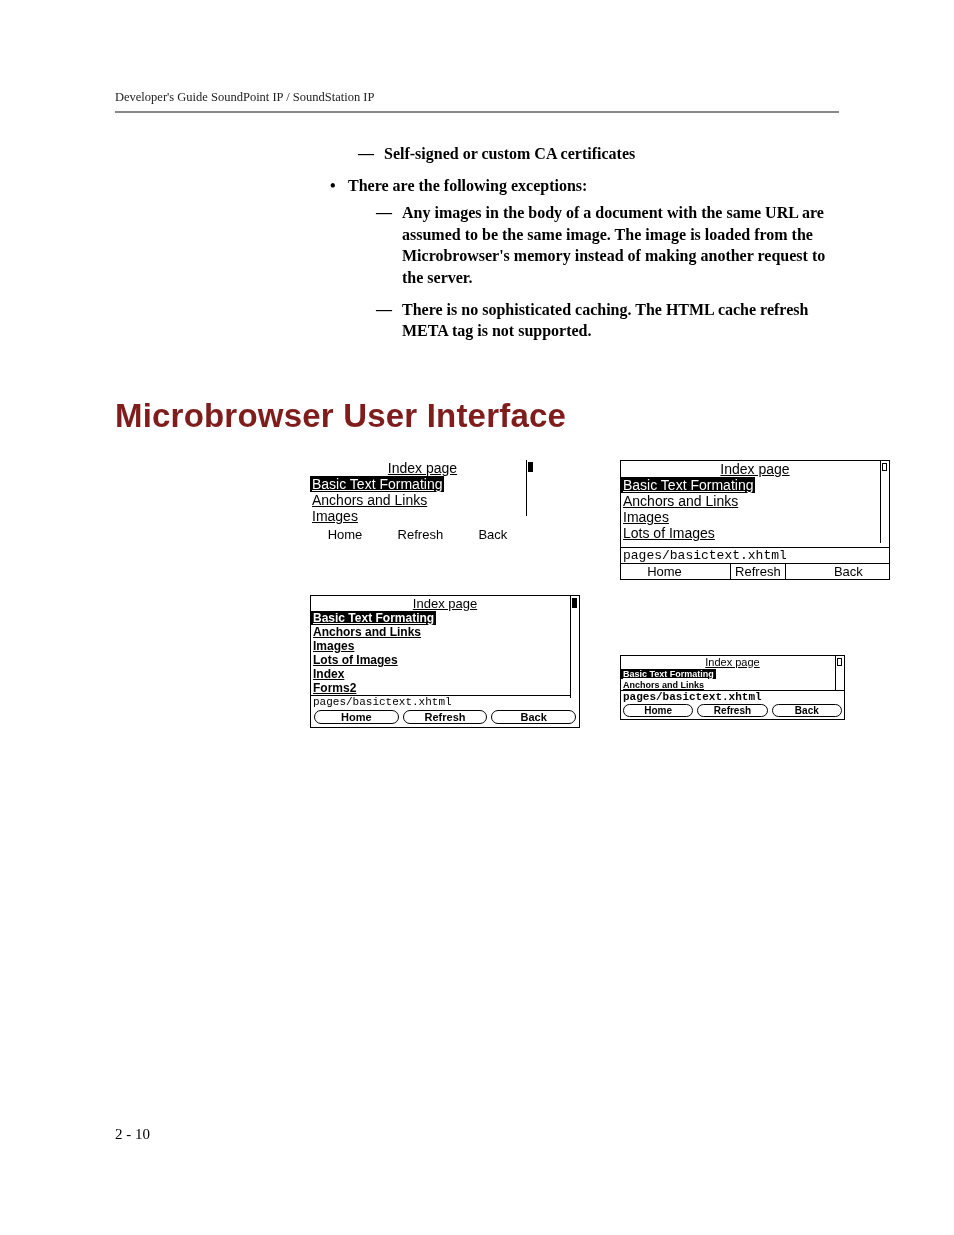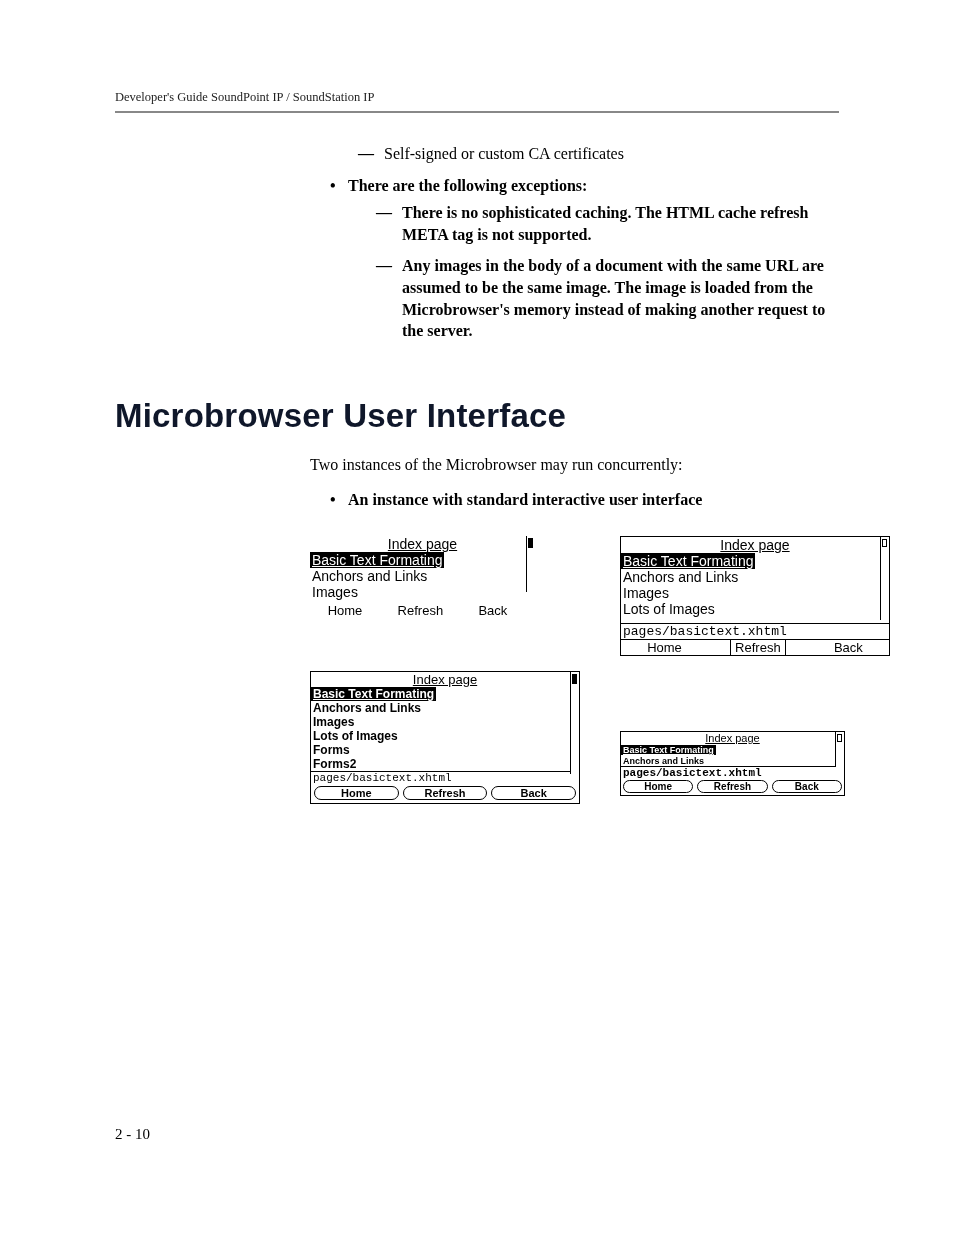--- a/index.html
+++ b/index.html
@@ -60,21 +60,21 @@
     margin-bottom: 10px;
   }
   ul.dashes > li::before {
     content: "—";
     position: absolute;
     left: 0; top: 0;
     font-weight: bold;
   }
   h2.section {
     font-family: Futura, "Trebuchet MS", "Segoe UI", Arial, sans-serif;
-    color: #0f172a;
+    color: #7f1d1d;
     font-weight: 600;
     font-size: 33px;
     margin: 55px 0 18px 0;
     letter-spacing: 0.2px;
   }
   .intro {
     margin-left: 195px;
     font-size: 16px;
     line-height: 1.45;
   }
@@ -91,21 +91,21 @@
     color: #000;
     position: relative;
     box-sizing: border-box;
   }
   .shot .title { text-align: center; text-decoration: underline; }
   .shot .sel {
     background: #000; color: #fff;
     display: inline-block; padding: 0 2px;
     text-decoration: underline;
   }
-  .shot .lnk { display: inline-block; padding: 0 2px; }
+  .shot .lnk { text-decoration: underline; display: inline-block; padding: 0 2px; }
   .shot .status {
     border-top: 1px solid #000;
     font-size: 11px;
     padding: 0 2px;
     font-family: Liberation Mono, monospace; font-weight: bold;
   }
   .shot .scroll {
     position: absolute; right: 0; top: 0; width: 8px; height: 100%;
     border-left: 1px solid #000; background: #fff;
   }
@@ -143,42 +143,36 @@
 </style>
 </head>
 <body>
 
 <div class="page">
 
   <div class="running-head">Developer's Guide SoundPoint IP / SoundStation IP</div>
   <hr class="head-rule">
 
   <div class="body-col">
-    <ul class="dashes" style="padding-left:48px;">
+    <ul class="dashes" style="padding-left:48px;font-weight:bold;">
       <li>Self-signed or custom CA certificates</li>
     </ul>
     <ul class="bullets">
       <li>
         <span>There are the following exceptions:</span>
         <ul class="dashes">
+          <li>Any images in the body of a document with the same URL are assumed to be the same image. The image is loaded from the Microbrowser's memory instead of making another request to the server.</li>
           <li>There is no sophisticated caching. The HTML cache refresh META tag is not supported.</li>
-          <li>Any images in the body of a document with the same URL are assumed to be the same image. The image is loaded from the Microbrowser's memory instead of making another request to the server.</li>
         </ul>
       </li>
     </ul>
   </div>
 
   <h2 class="section">Microbrowser User Interface</h2>
 
-  <div class="intro">
-    <div style="margin-bottom:12px;">Two instances of the Microbrowser may run concurrently:</div>
-    <ul class="bullets">
-      <li>An instance with standard interactive user interface</li>
-    </ul>
-  </div>
 
   <div class="shots">
     <div class="col">
 
       <div class="shot" style="width:225px; height:80px; font-size:14px; border:none;">
         <div class="scroll" style="height:70%;"></div>
         <div class="title">Index page</div>
         <div><span class="sel">Basic Text Formating</span></div>
         <div><span class="lnk">Anchors and Links</span></div>
         <div style="overflow:hidden; height:16px;"><span class="lnk">Images</span></div>
@@ -189,21 +183,21 @@
         </div>
       </div>
 
       <div class="shot" style="width:270px; padding-bottom:0; font-size:12px; font-weight:bold;">
         <div class="scroll" style="height:78%;"></div>
         <div class="title" style="font-weight:400; font-size:13px;">Index page</div>
         <div><span class="sel">Basic Text Formating</span></div>
         <div><span class="lnk">Anchors and Links</span></div>
         <div><span class="lnk">Images</span></div>
         <div><span class="lnk">Lots of Images</span></div>
-        <div><span class="lnk">Forms</span></div>
+        <div><span class="lnk">Index</span></div>
         <div><span class="lnk">Forms2</span></div>
         <div class="status" style="font-weight:400;">pages/basictext.xhtml</div>
         <div class="btnrow">
           <div class="btn">Home</div>
           <div class="btn">Refresh</div>
           <div class="btn">Back</div>
         </div>
       </div>
 
     </div>

